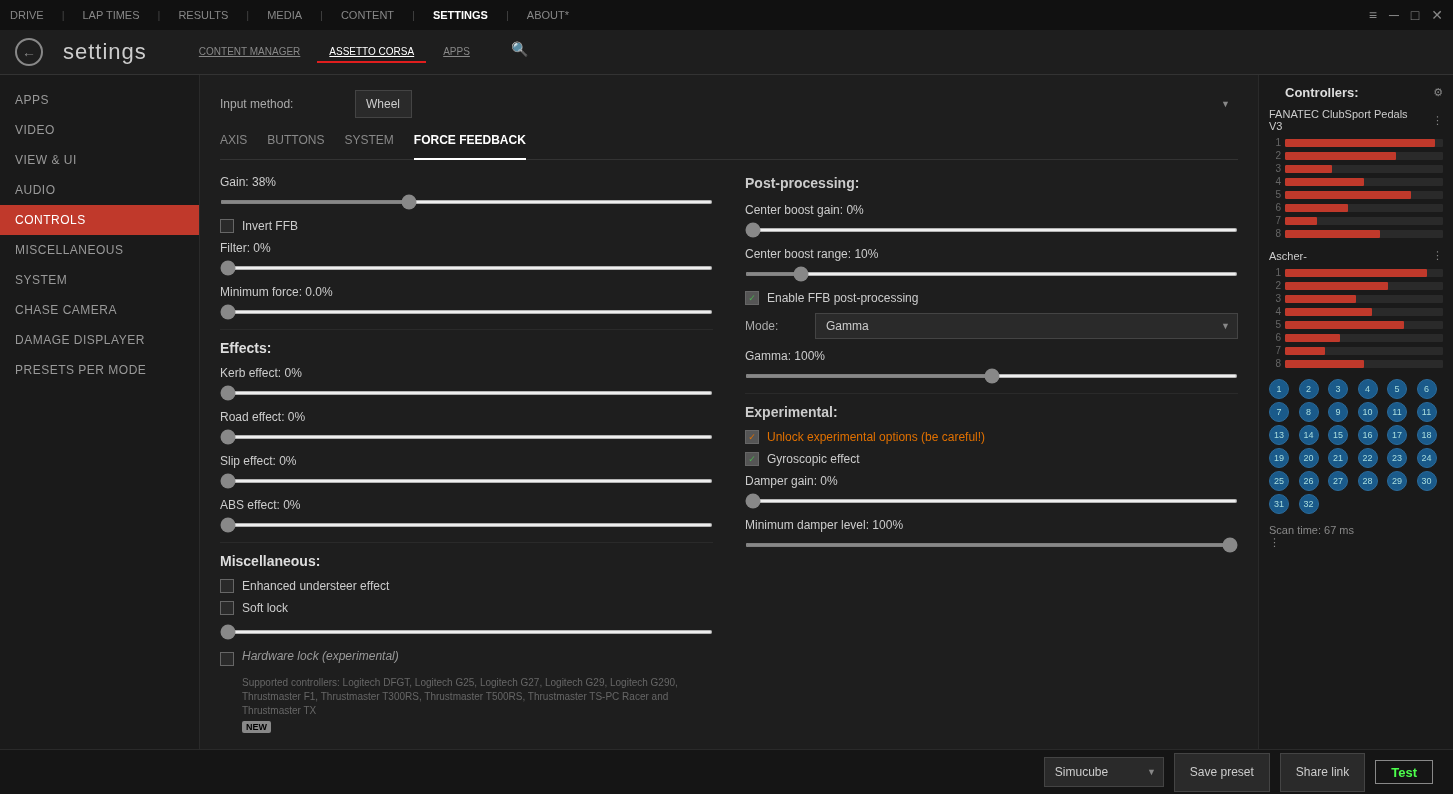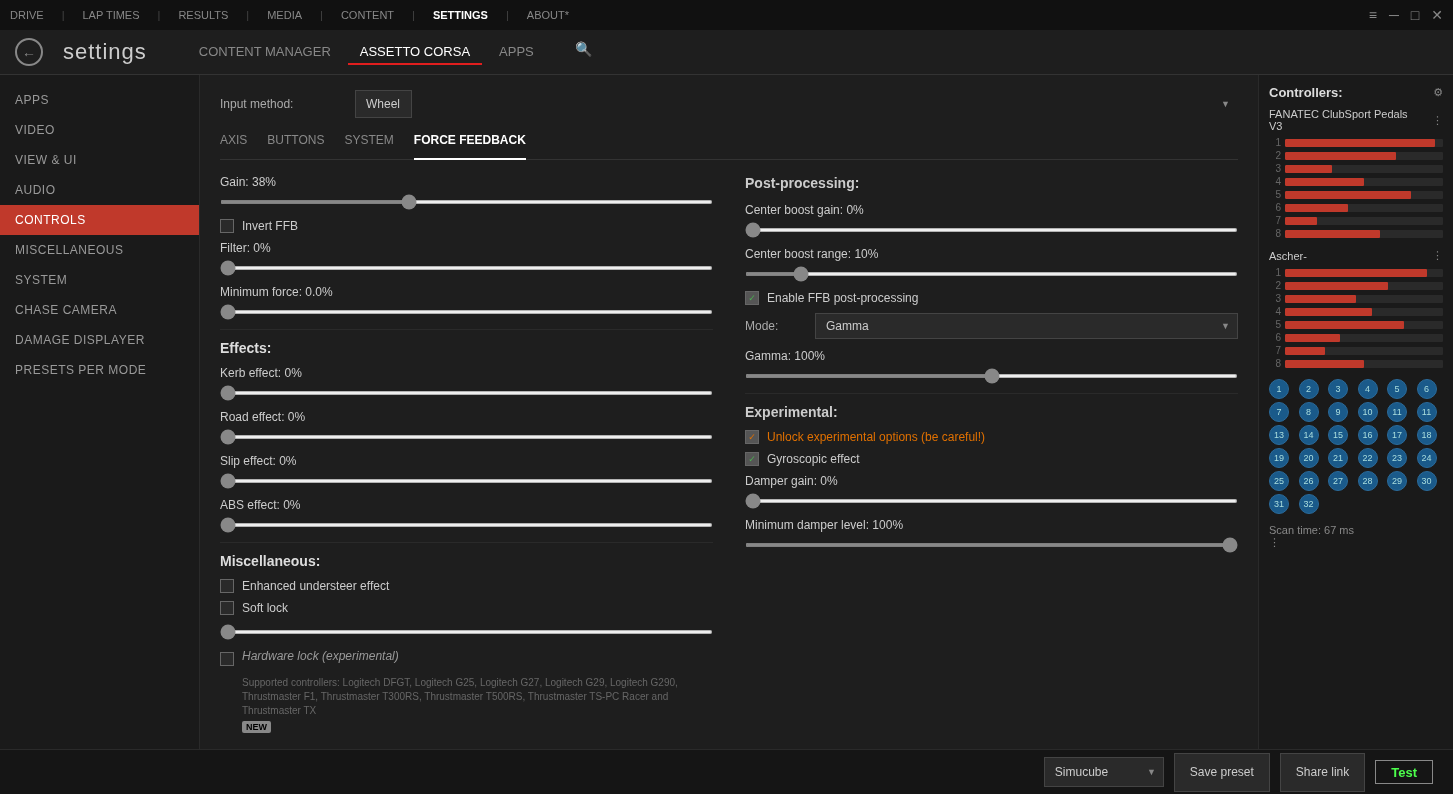--- a/index.html
+++ b/index.html
@@ -74,24 +74,25 @@
       font-weight: 300;
       letter-spacing: 1px;
     }
     .header-tabs {
       display: flex;
       gap: 5px;
       margin-left: 20px;
     }
     .header-tab {
       padding: 4px 12px;
-      font-size: 13px;
+      font-size: 10px;
       color: #888;
       cursor: pointer;
       border-bottom: 2px solid transparent;
+      text-decoration: underline;
     }
     .header-tab.active {
       color: #fff;
       border-bottom: 2px solid #e01e1e;
     }
     .header-search {
       margin-left: 10px;
       width: 22px; height: 22px;
       color: #888;
       cursor: pointer;
@@ -283,20 +284,21 @@
       border-left: 1px solid #2a2a2a;
       padding: 10px;
       overflow-y: auto;
       font-size: 11px;
     }
     .controllers-header {
       display: flex;
       justify-content: space-between;
       align-items: center;
       margin-bottom: 8px;
+      margin-left: 16px;
     }
     .controllers-title {
       font-size: 13px;
       color: #ddd;
       font-weight: bold;
     }
     .controllers-gear {
       color: #888;
       cursor: pointer;
     }

